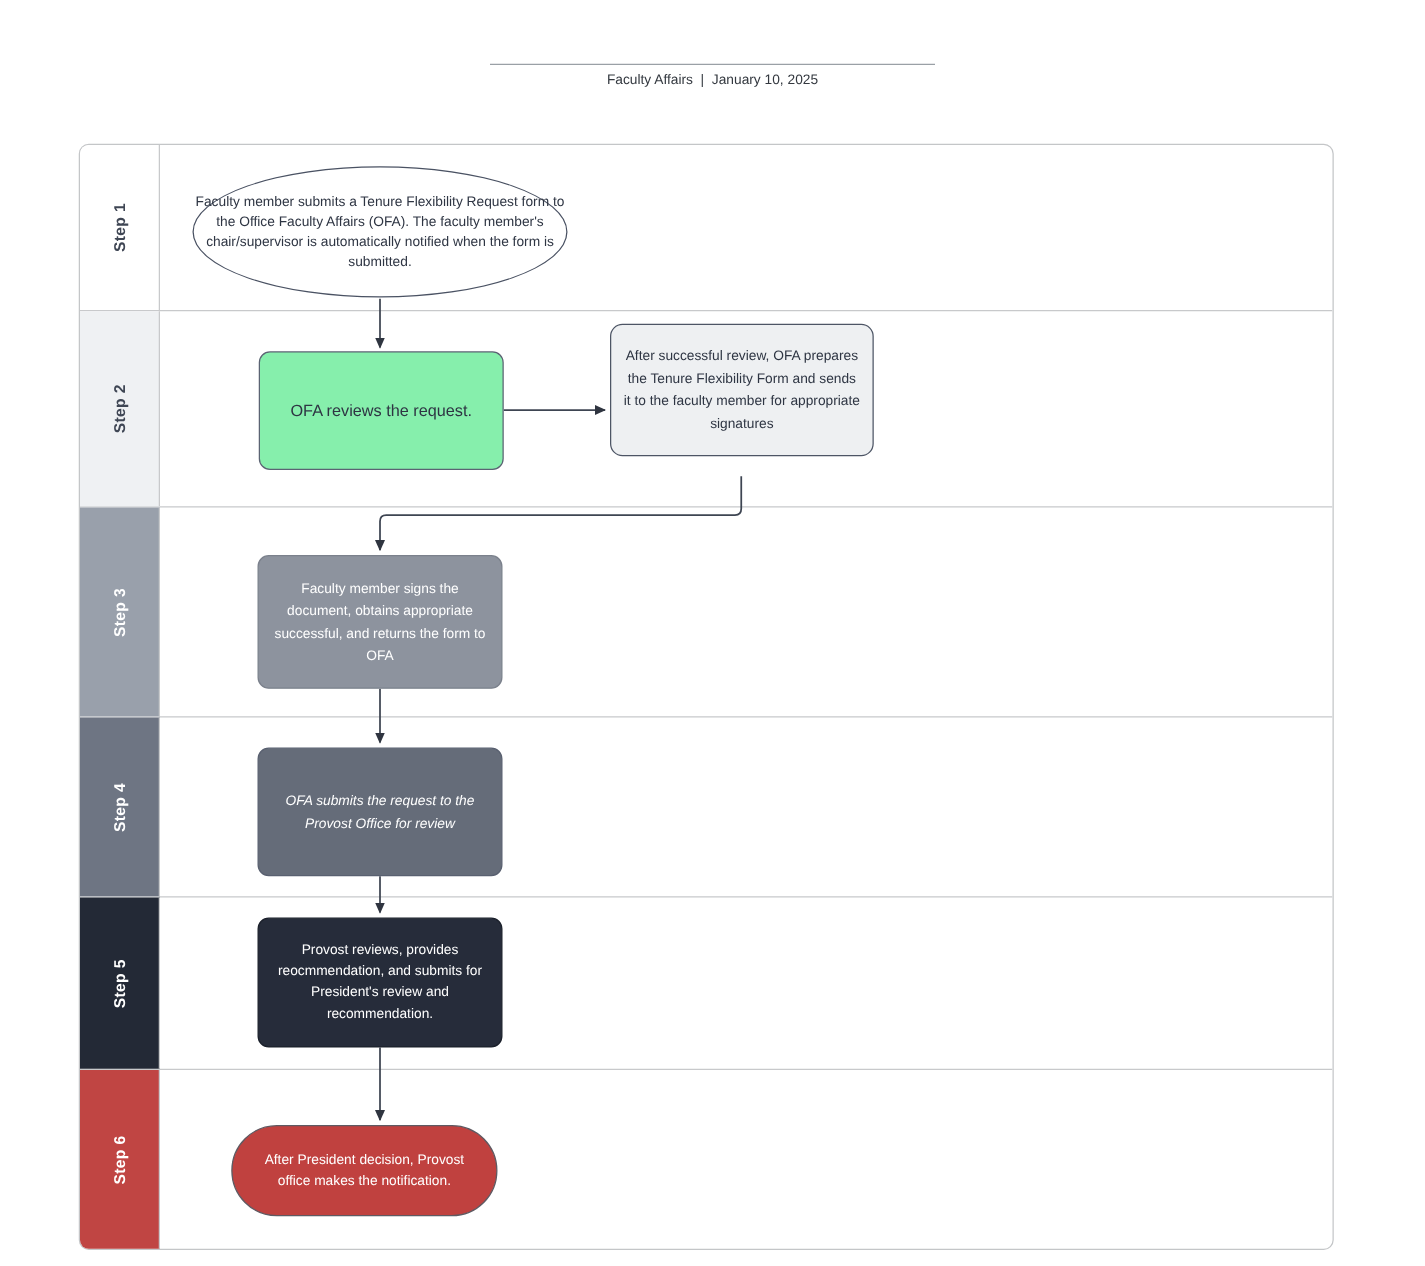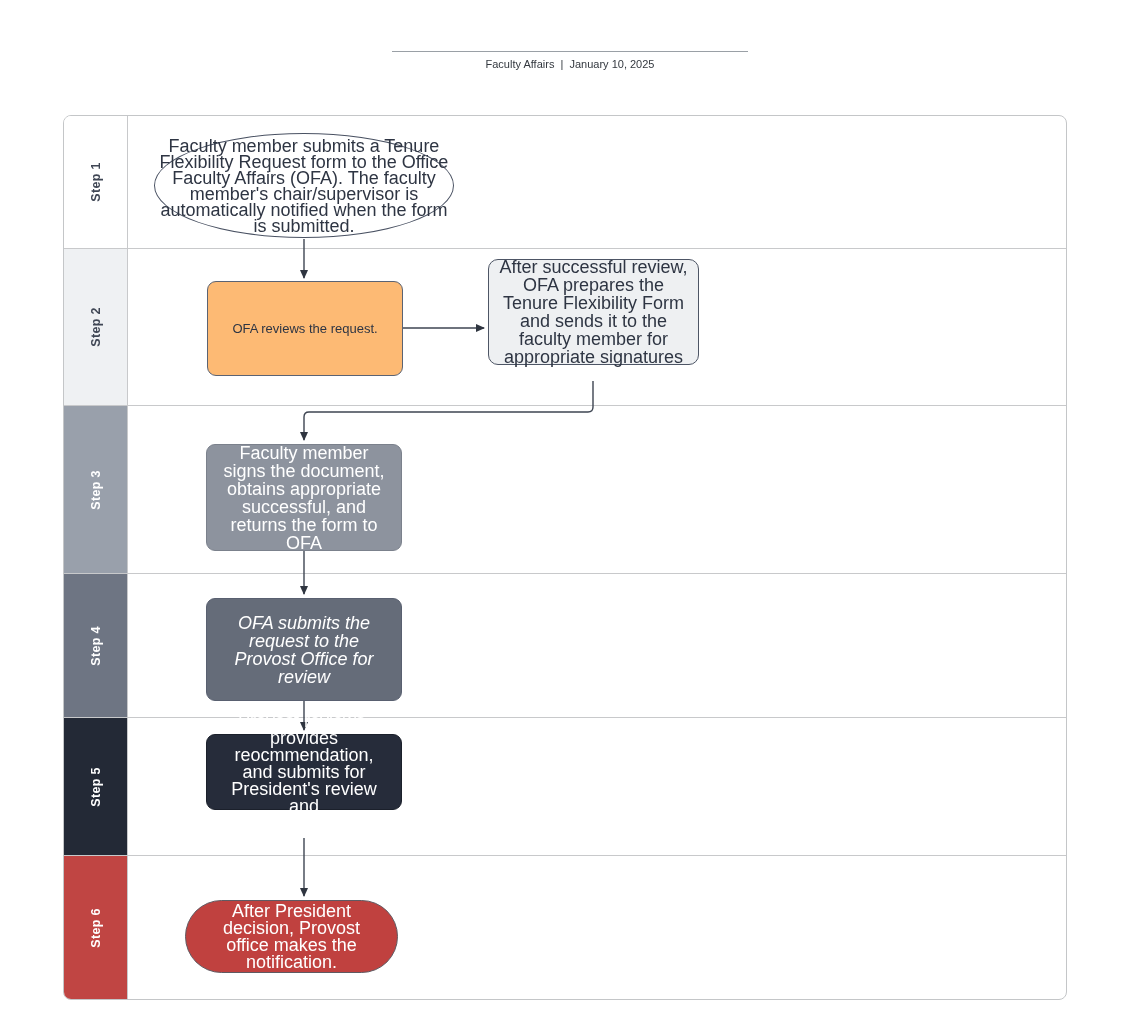--- a/index.html
+++ b/index.html
@@ -46,21 +46,21 @@
     font-size: 12.5px; font-weight: bold; letter-spacing: 0.3px;
   }
   .lane-body { flex: 1; }
   .h-133 { height: 133px; } .h-157 { height: 157px; } .h-168 { height: 168px; }
   .h-144 { height: 144px; } .h-138 { height: 138px; } .h-145 { height: 145px; }
   
   .node {
     position: absolute;
     display: flex; align-items: center; justify-content: center;
     text-align: center;
-    font-size: 18px; line-height: 17px;
+    font-size: 11px; line-height: 17px;
   }
   .node-start {
     left: 90px; top: 17px; width: 300px; height: 105px;
     border: 1.5px solid #4a5263; border-radius: 50%;
     line-height: 16px;
   }
   .node-ofa-review {
     left: 143px; top: 165px; width: 196px; height: 95px;
     border: 1.5px solid #5b6373; border-radius: 9px;
     font-size: 13px;
@@ -74,21 +74,21 @@
     left: 142px; top: 328px; width: 196px; height: 107px;
     border: 1px solid #7b818c; border-radius: 9px;
     line-height: 18px; padding: 6px 10px;
   }
   .node-submit-provost {
     left: 142px; top: 482px; width: 196px; height: 103px;
     border: 1px solid #596070; border-radius: 9px;
     line-height: 18px; padding: 6px 10px; font-style: italic;
   }
   .node-provost-reviews {
-    left: 142px; top: 618px; width: 196px; height: 76px;
+    left: 142px; top: 618px; width: 196px; height: 104px;
     border: 1px solid #1b202b; border-radius: 9px;
     line-height: 17px; padding: 6px 10px;
   }
   .node-notification {
     left: 121px; top: 784px; width: 213px; height: 73px;
     border: 1.5px solid #5f5a62; border-radius: 37px;
     line-height: 17px; padding: 0 18px;
   }
   .connectors { position: absolute; left: 0; top: 0; pointer-events: none; }
 </style>
@@ -150,21 +150,21 @@
       <path d="M339 212 H 420" marker-end="url(#arrow)"></path>
       <path d="M529 265 V 291 Q529 296 524 296 H 245 Q240 296 240 301 V 324" marker-end="url(#arrow)"></path>
       <path d="M240 435 V 478" marker-end="url(#arrow)"></path>
       <path d="M240 585 V 614" marker-end="url(#arrow)"></path>
       <path d="M240 722 V 780" marker-end="url(#arrow)"></path>
     </g>
   </svg>
 
   <div class="node node-start" style="background-color: rgb(255, 255, 255); color: rgb(46, 53, 67);">Faculty member submits a Tenure Flexibility Request form to the Office Faculty Affairs (OFA). The faculty member's chair/supervisor is automatically notified when the form is submitted.</div>
 
-  <div class="node node-ofa-review" style="background-color: #fdba74; color: rgb(46, 53, 67);">OFA reviews the request.</div>
+  <div class="node node-ofa-review" style="background-color: #86efac; color: rgb(46, 53, 67);">OFA reviews the request.</div>
 
   <div class="node node-prepare-form" style="background-color: rgb(238, 240, 242); color: rgb(46, 53, 67);">After successful review, OFA prepares the Tenure Flexibility Form and sends it to the faculty member for appropriate signatures</div>
 
   <div class="node node-faculty-signs" style="background-color: rgb(141, 147, 158); color: rgb(255, 255, 255);">Faculty member signs the document, obtains appropriate successful, and returns the form to OFA</div>
 
   <div class="node node-submit-provost" style="background-color: rgb(101, 108, 121); color: rgb(255, 255, 255);">OFA submits the request to the Provost Office for review</div>
 
   <div class="node node-provost-reviews" style="background-color: rgb(38, 44, 58); color: rgb(255, 255, 255);">Provost reviews, provides reocmmendation, and submits for President's review and recommendation.</div>
 
   <div class="node node-notification" style="background-color: rgb(192, 65, 63); color: rgb(255, 255, 255);">After President decision, Provost office makes the notification.</div>

